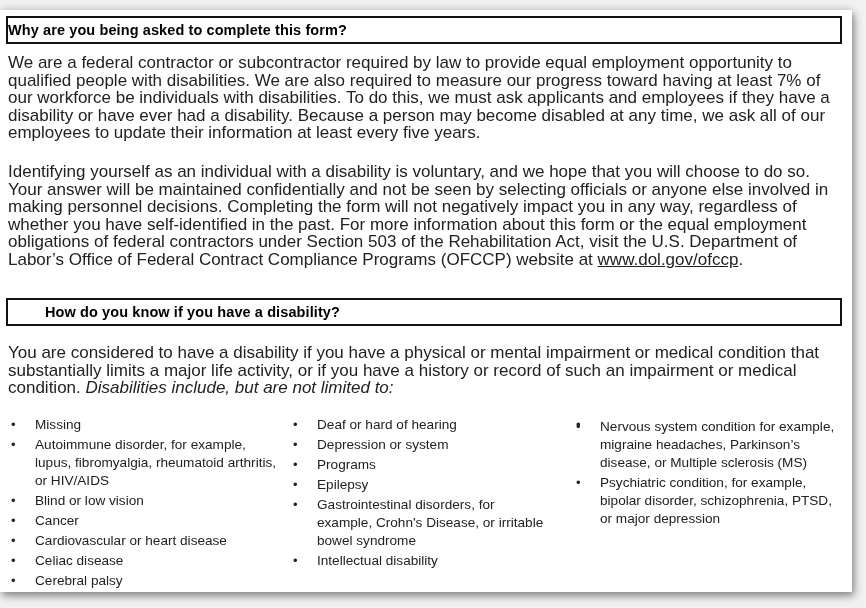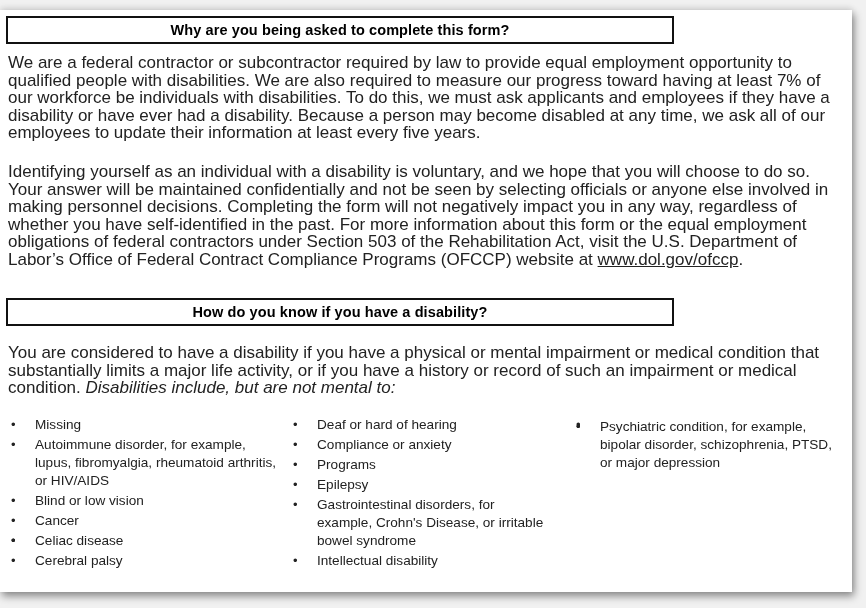--- a/index.html
+++ b/index.html
@@ -20,34 +20,34 @@
     left: 0;
     top: 10px;
     width: 852px;
     height: 582px;
     background: #ffffff;
     box-shadow: 2px 4px 8px rgba(0,0,0,0.45), 0 -3px 6px rgba(0,0,0,0.08);
   }
   .heading-box {
     position: absolute;
     left: 6px;
-    width: 668px;
+    width: 836px;
     height: 28px;
     border: 2px solid #111;
     box-sizing: border-box;
     display: flex;
     align-items: center;
-    justify-content: center;
+    justify-content: flex-start;
     font-weight: bold;
     font-size: 14.5px;
     letter-spacing: 0.1px;
     color: #000;
   }
   #h1 { top: 6px; }
-  #h2 { top: 288px; }
+  #h2 { top: 288px; padding-left: 37px; }
   .para {
     position: absolute;
     left: 8px;
     width: 840px;
     font-size: 17px;
     line-height: 17.5px;
     color: #222;
     margin: 0;
   }
   #p1 { top: 44px; }
@@ -93,38 +93,38 @@
   </div>
 
   <p class="para" id="p1">We are a federal contractor or subcontractor required by law to provide equal employment opportunity to qualified people with disabilities.  We are also required to measure our progress toward having at least 7% of our workforce be individuals with disabilities.  To do this, we must ask applicants and employees if they have a disability or have ever had a disability. Because a person may become disabled at any time, we ask all of our employees to update their information at least every five years.</p>
 
   <p class="para" id="p2"><span>Identifying yourself as an individual with a disability is voluntary, and we hope that you will choose to do so.  Your answer will be maintained confidentially and not be seen by selecting officials or anyone else involved in making personnel decisions.  Completing the form will not negatively impact you in any way, regardless of whether you have self-identified in the past.  For more information about this form or the equal employment obligations of federal contractors under Section 503 of the Rehabilitation Act, visit the U.S. Department of Labor’s Office of Federal Contract Compliance Programs (OFCCP) website at </span><a href="#">www.dol.gov/ofccp</a><span>.</span></p>
 
   <div class="heading-box" id="h2">
     <span>How do you know if you have a disability?</span>
   </div>
 
-  <p class="para" id="p3"><span>You are considered to have a disability if you have a physical or mental impairment or medical condition that substantially limits a major life activity, or if you have a history or record of such an impairment or medical condition.  </span><em>Disabilities include, but are not mental to:</em></p>
+  <p class="para" id="p3"><span>You are considered to have a disability if you have a physical or mental impairment or medical condition that substantially limits a major life activity, or if you have a history or record of such an impairment or medical condition.  </span><em>Disabilities include, but are not limited to:</em></p>
 
   <ul class="col" id="col1">
       <li><span class="bullet">•</span><span>Missing</span></li>
       <li><span class="bullet">•</span><span>Autoimmune disorder, for example, lupus, fibromyalgia, rheumatoid arthritis, or HIV/AIDS</span></li>
       <li><span class="bullet">•</span><span>Blind or low vision</span></li>
       <li><span class="bullet">•</span><span>Cancer</span></li>
-      <li><span class="bullet">•</span></li>
+      <li><span class="bullet">•</span><span>Cardiovascular or heart disease</span></li>
       <li><span class="bullet">•</span><span>Celiac disease</span></li>
       <li><span class="bullet">•</span><span>Cerebral palsy</span></li>
     </ul>
   <ul class="col" id="col2">
       <li><span class="bullet">•</span><span>Deaf or hard of hearing</span></li>
-      <li><span class="bullet">•</span><span>Compliance or anxiety</span></li>
+      <li><span class="bullet">•</span><span>Depression or system</span></li>
       <li><span class="bullet">•</span><span>Programs</span></li>
       <li><span class="bullet">•</span><span>Epilepsy</span></li>
       <li><span class="bullet">•</span><span>Gastrointestinal disorders, for example, Crohn's Disease, or irritable bowel syndrome</span></li>
       <li><span class="bullet">•</span><span>Intellectual disability</span></li>
     </ul>
   <ul class="col" id="col3">
       <li><span class="bullet">•</span></li>
-      <li><span class="bullet">•</span></li>
+      <li><span class="bullet">•</span><span>Nervous system condition for example, migraine headaches, Parkinson’s disease, or Multiple sclerosis (MS)</span></li>
       <li><span class="bullet">•</span><span>Psychiatric condition, for example, bipolar disorder, schizophrenia, PTSD, or major depression</span></li>
     </ul>
 
 </div>
 
 </body></html>

